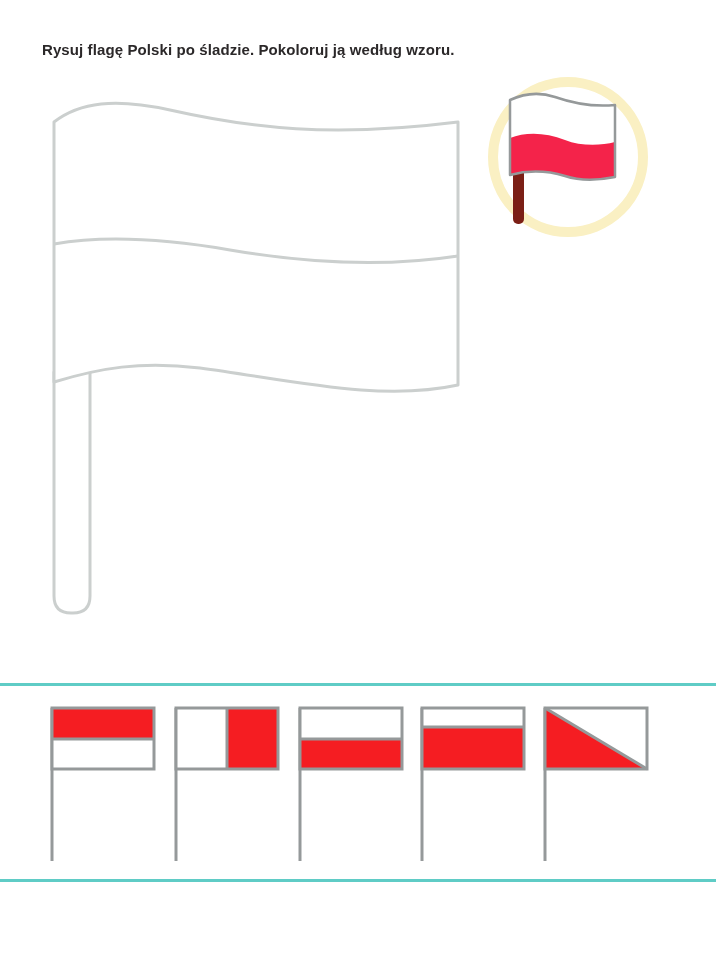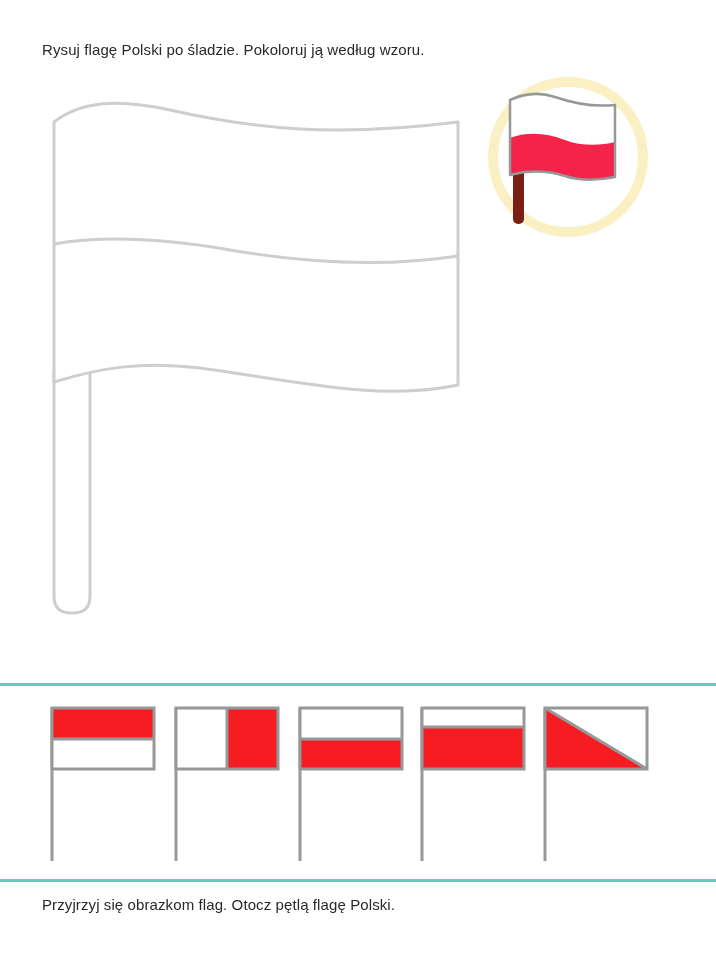--- a/index.html
+++ b/index.html
@@ -7,21 +7,21 @@
     position:relative;
     width:716px;height:960px;
     background:#ffffff;
     font-family:"Liberation Sans", sans-serif;
     overflow:hidden;
   }
   .instr{
     position:absolute;
     left:42px;
     font-size:15px;
-    font-weight:400;
+    font-weight:700;
     letter-spacing:0.1px;
     color:var(--text,#2b2829);
     white-space:nowrap;
   }
   .instr.top{top:41px;}
   .instr.bottom{top:896px;}
   svg{position:absolute;left:0;top:0;}
 </style>
 </head>
 <body>
@@ -86,15 +86,14 @@
     <g>
       <line x1="545" y1="708" x2="545" y2="861" stroke="var(--flag-border-gray,#95999a)" stroke-width="3"></line>
       <rect x="545" y="708" width="102" height="61" fill="#ffffff"></rect>
       <polygon points="545,708 647,769 545,769" fill="var(--flag-red,#f51d22)"></polygon>
       <rect x="545" y="708" width="102" height="61" fill="none" stroke="var(--flag-border-gray,#95999a)" stroke-width="3"></rect>
       <line x1="545" y1="708" x2="647" y2="769" stroke="var(--flag-border-gray,#95999a)" stroke-width="3"></line>
     </g>
 
   </svg>
 
-  <div class="instr bottom">Przyjrzyj się obrazkom flag. Otocz pętlą flagę Polski.</div>
 
 </div>
 
 </body></html>

